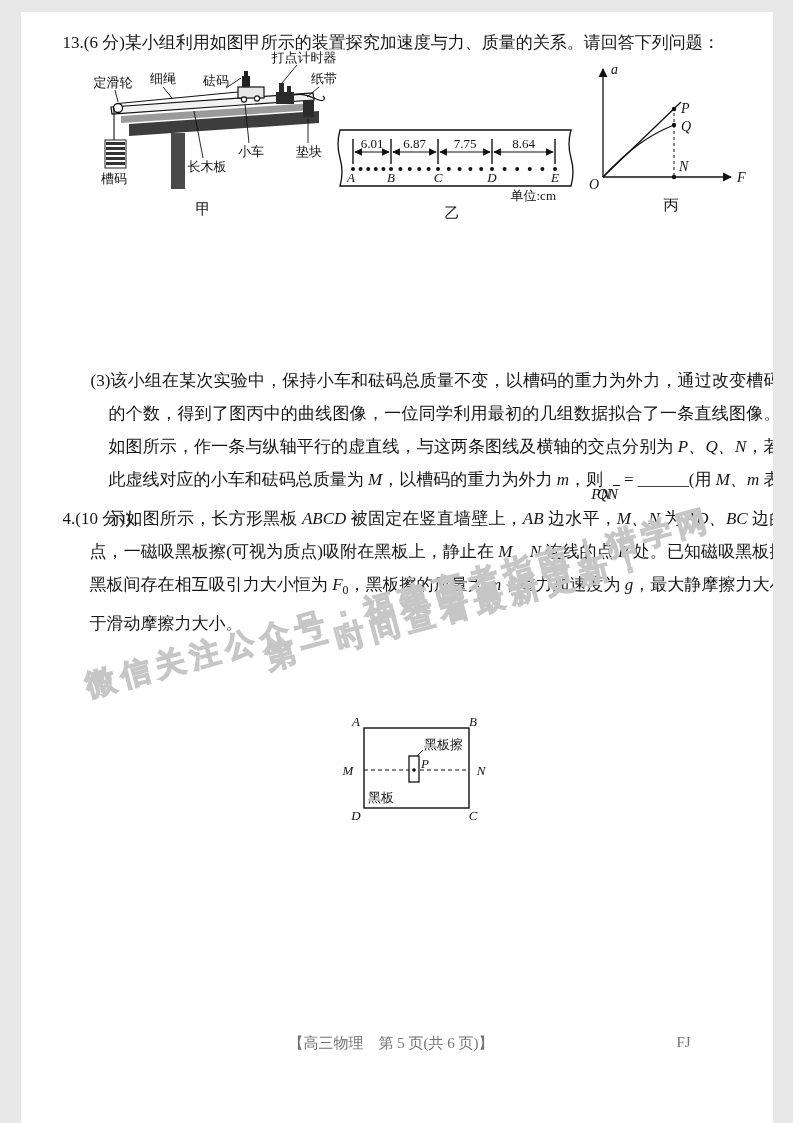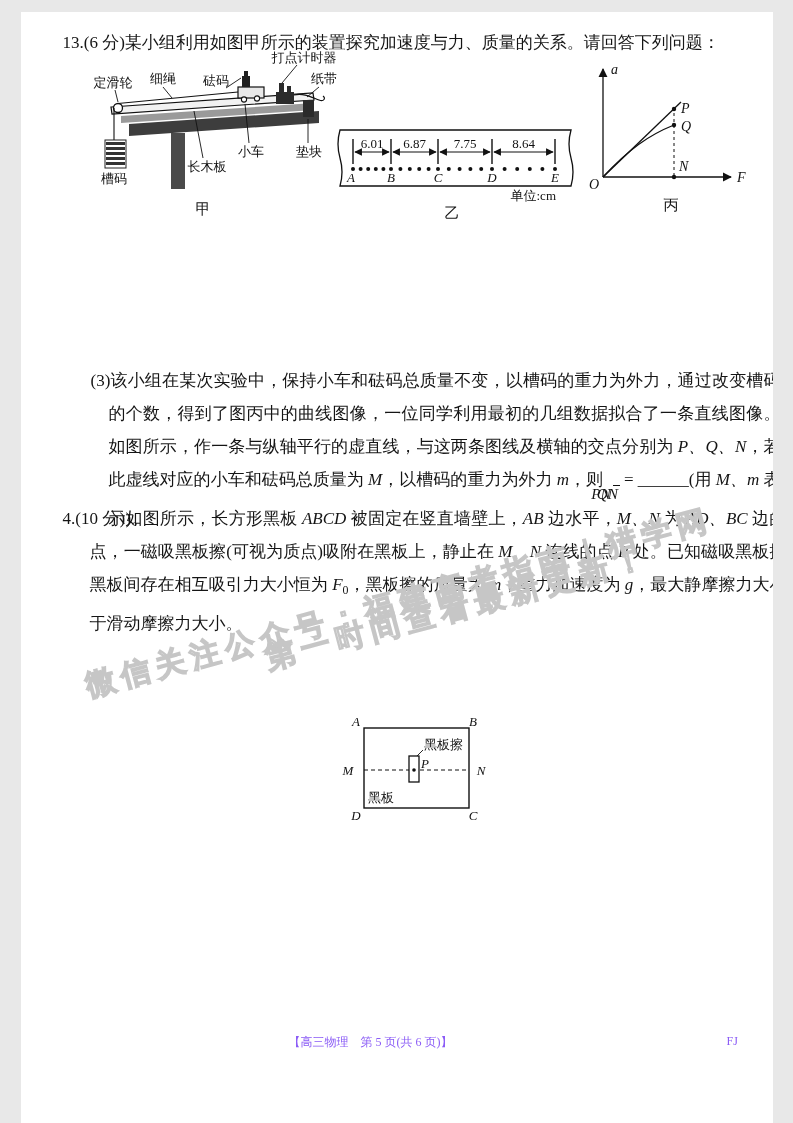--- a/index.html
+++ b/index.html
@@ -19,21 +19,21 @@
   .frac{display:inline-flex;flex-direction:row;align-items:center;vertical-align:-0.9em;
         font-style:italic;line-height:1.05;font-size:0.9em;margin:0 4px;justify-content:center;}
   .frac .fden{border-top:1.4px solid #111;padding:0 2px;}
   .frac .fnum{padding:0 2px;}
   .watermark{
     position:absolute;white-space:nowrap;pointer-events:none;z-index:5;
     font-weight:bold;color:transparent;-webkit-text-stroke:1.3px #c6c6c6;
     font-size:30px;letter-spacing:6px;transform:rotate(-15deg);transform-origin:0 0;
     font-family:"Liberation Sans","DejaVu Sans",sans-serif;
   }
-  .footer{position:absolute;font-size:12px;color:#8b5cf6;}
+  .footer{position:absolute;font-size:15px;color:#737373;}
   .figcap{font-size:15px;}
 </style>
 </head>
 <body>
 
 <div class="page">
 
   <div class="para stem13" style="left:42px;top:16px;width:716px;">13.(6 分)某小组利用如图甲所示的装置探究加速度与力、质量的关系。请回答下列问题：</div>
 
   <svg style="left:40px;top:35px;" width="300" height="175" viewBox="0 0 300 175">
@@ -187,15 +187,15 @@
     <text x="142" y="63" font-size="13" font-style="italic" text-anchor="middle">N</text>
     <text x="82" y="56" font-size="13" font-style="italic">P</text>
     <text x="85" y="37" font-size="13">黑板擦</text>
     <text x="29" y="90" font-size="13">黑板</text>
   </svg>
 
   <div class="watermark" style="left:60px;top:655px;">微信关注公众号：福建高考指南｜猎学网</div>
   <div class="watermark" style="left:240px;top:628px;">第一时间查看最新更新！</div>
 
   <div class="footer" style="left:268px;top:1022px;">【高三物理　第 5 页(共 6 页)】</div>
-  <div class="footer" style="left:706px;top:1022px;">FJ</div>
+  <div class="footer" style="left:656px;top:1022px;">FJ</div>
 
 </div>
 
 </body></html>

